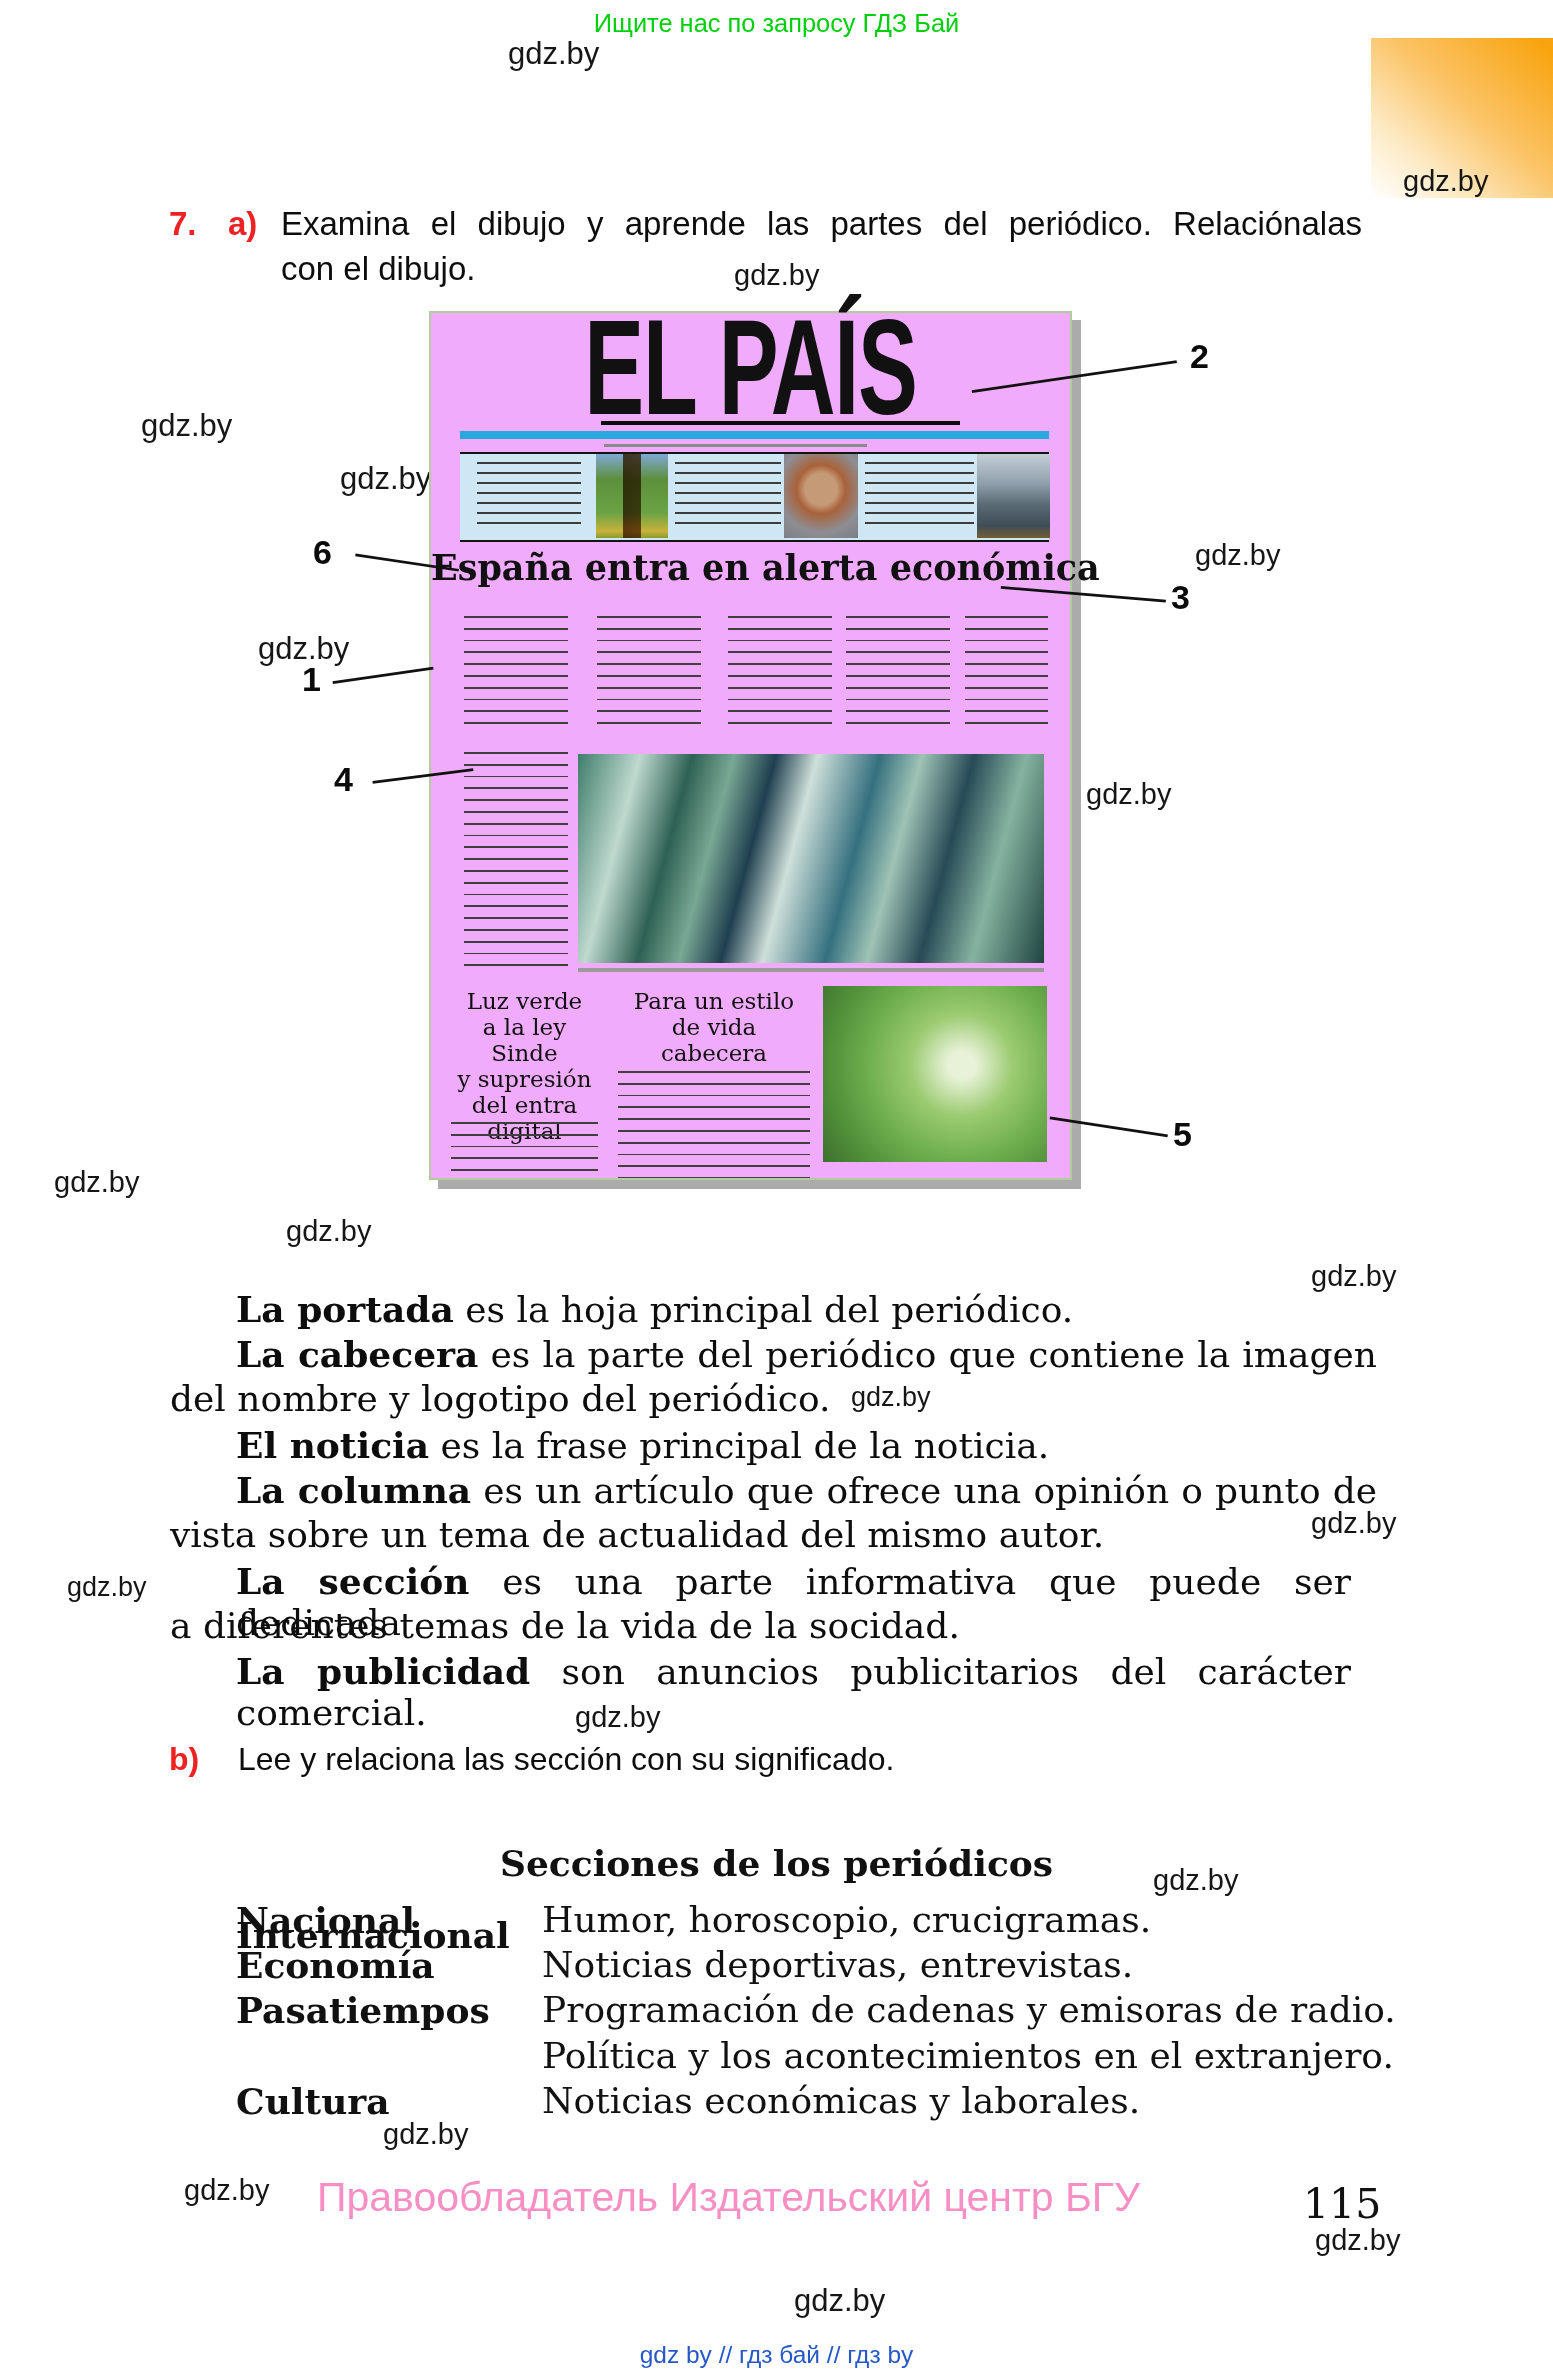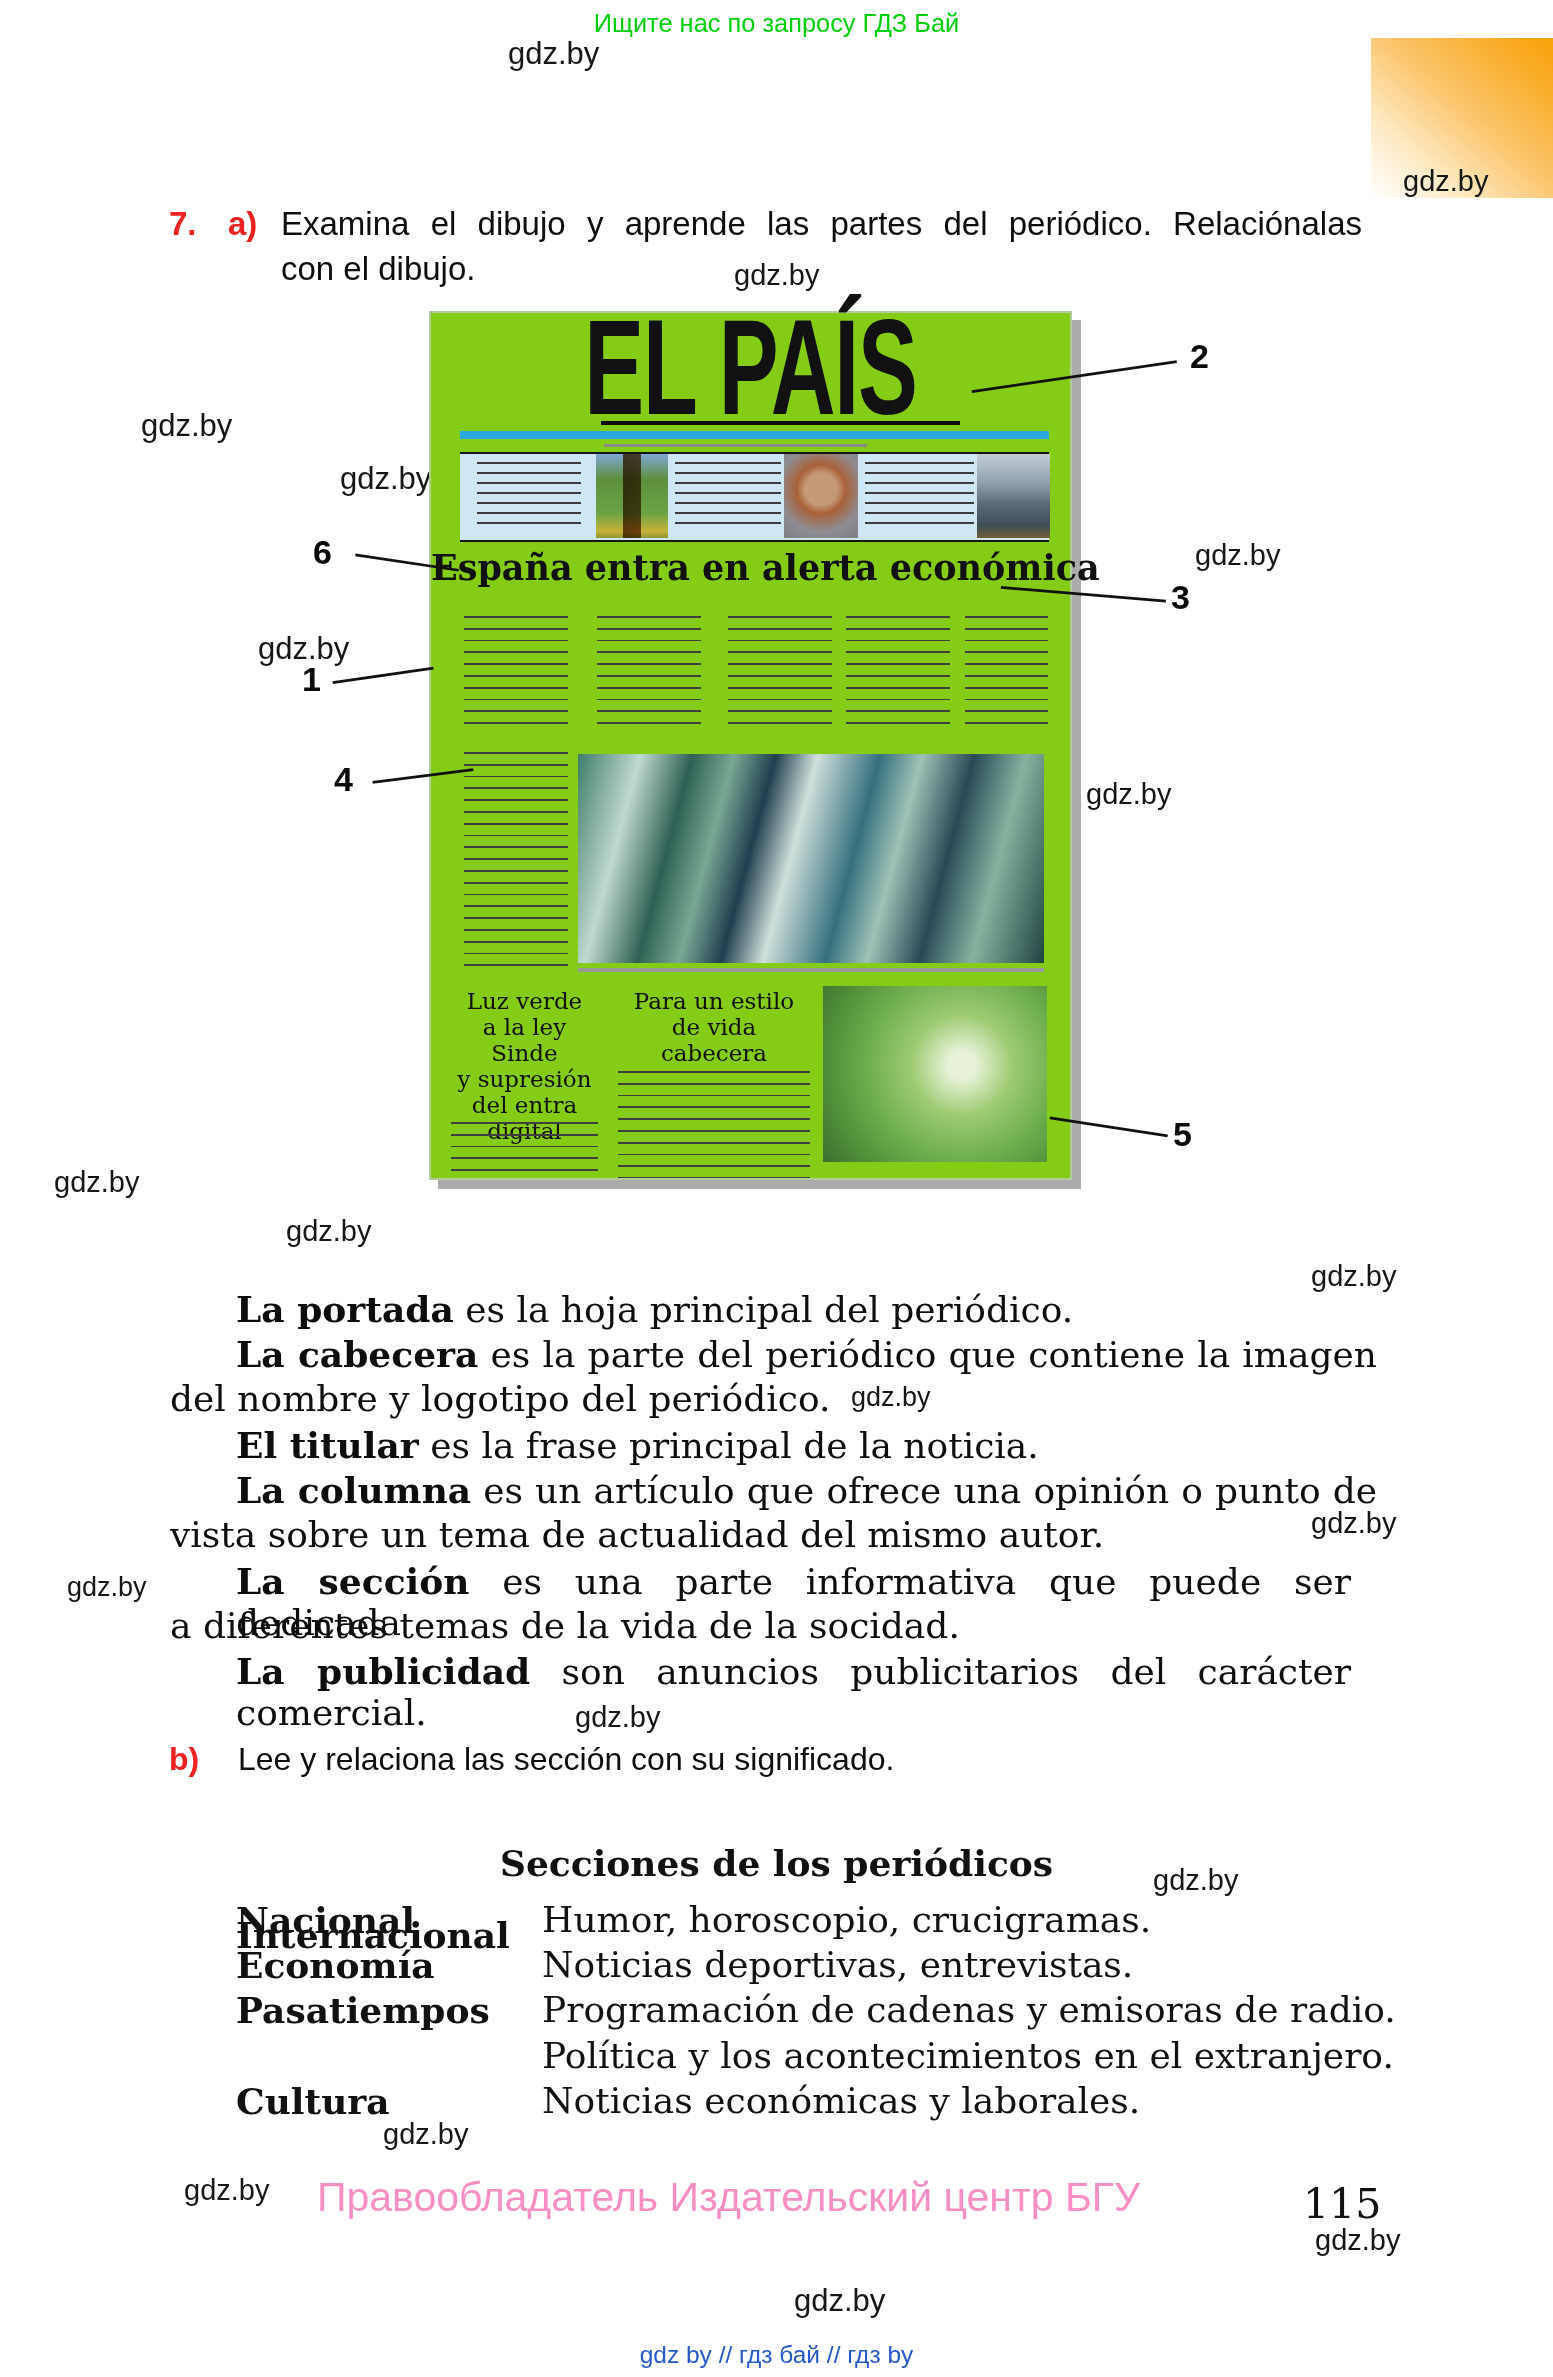--- a/index.html
+++ b/index.html
@@ -11,21 +11,21 @@
   
   .promo{position:absolute;top:9px;left:0;width:100%;text-align:center;font-size:25.4px;}
   
   .orange-box{position:absolute;left:1371px;top:38px;width:182px;height:160px;
       background:linear-gradient(to bottom left,#f8a40f 5%,#fbc468 45%,#fdeac4 75%,#ffffff 100%);}
   
   .ex-red{position:absolute;font-size:33px;font-weight:bold;}
   .ex-line{position:absolute;font-size:33px;color:#0d0d0d;white-space:nowrap;}
   .just{white-space:normal;text-align:justify;text-align-last:justify;}
   
-  .paper{position:absolute;left:429px;top:311px;width:639px;height:865px;background:#84cc16;
+  .paper{position:absolute;left:429px;top:311px;width:639px;height:865px;background:#f0abfc;
          border:2.7px solid #b2cc9d;box-shadow:9px 9px 0 0 #ababab;}
   .masthead{position:absolute;top:1.8px;left:0;right:0;text-align:center;
       font-size:136px;line-height:104px;font-weight:bold;letter-spacing:-1.8px;white-space:nowrap;
       transform:scaleX(0.66);transform-origin:50% 0;}
   .mast-underline{position:absolute;left:170px;top:108px;width:359px;height:3.6px;background:#0c0c0c;}
   .cyanbar{position:absolute;left:29px;top:118px;width:589px;height:8.2px;background:#29a8e0;}
   .grayline{position:absolute;left:173px;top:131px;width:263px;height:2.7px;background:#8a8a8a;}
   .band{position:absolute;left:29px;top:139px;width:589px;height:90px;background:#cfe7f5;
         border-top:2.7px solid #141414;border-bottom:2.7px solid #141414;box-sizing:border-box;}
   .band .cell-lines{position:absolute;top:8.2px;height:69px;
@@ -163,21 +163,21 @@
   <div class="def" style="left:236px;top:1288px;">
     <b>La portada</b><span> es la hoja principal del periódico.</span>
   </div>
   <div class="def defj" style="left:236px;top:1333px;width:1141px;">
     <b>La cabecera</b><span> es la parte del periódico que contiene la imagen</span>
   </div>
   <div class="def" style="left:170px;top:1378px;">
     <span>del nombre y logotipo del periódico.</span>
   </div>
   <div class="def" style="left:236px;top:1424px;">
-    <b>El titular</b><span> es la frase principal de la noticia.</span>
+    <b>El noticia</b><span> es la frase principal de la noticia.</span>
   </div>
   <div class="def defj" style="left:236px;top:1469px;width:1141px;">
     <b>La columna</b><span> es un artículo que ofrece una opinión o punto de</span>
   </div>
   <div class="def" style="left:170px;top:1514px;">
     <span>vista sobre un tema de actualidad del mismo autor.</span>
   </div>
   <div class="def defj" style="left:236px;top:1560px;width:1115px;">
     <b>La sección</b><span> es una parte informativa que puede ser dedicada</span>
   </div>

